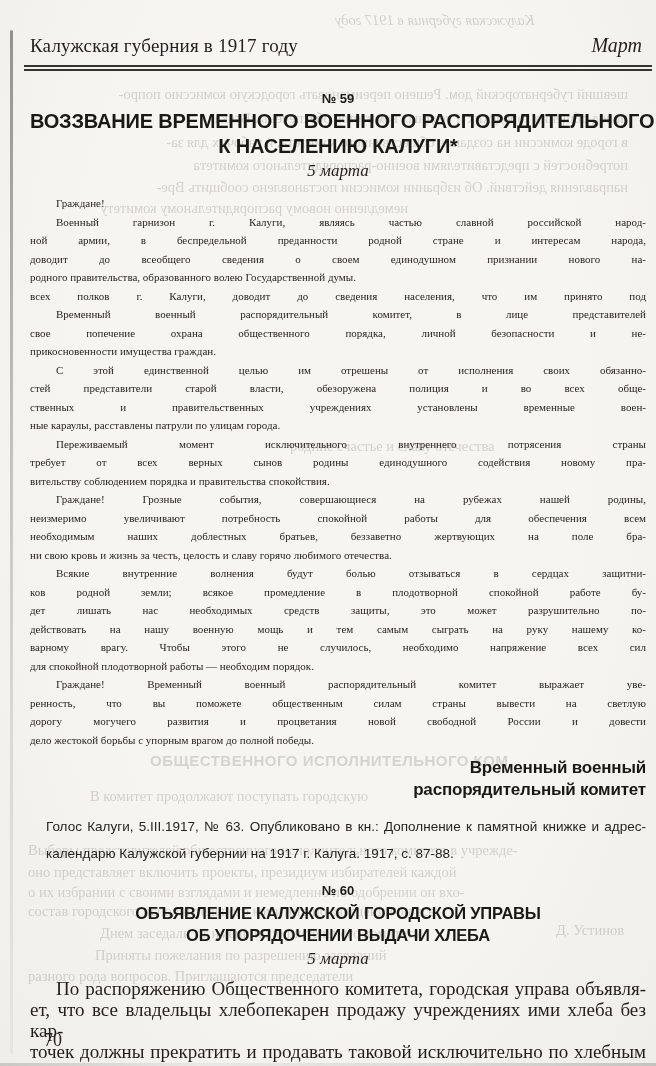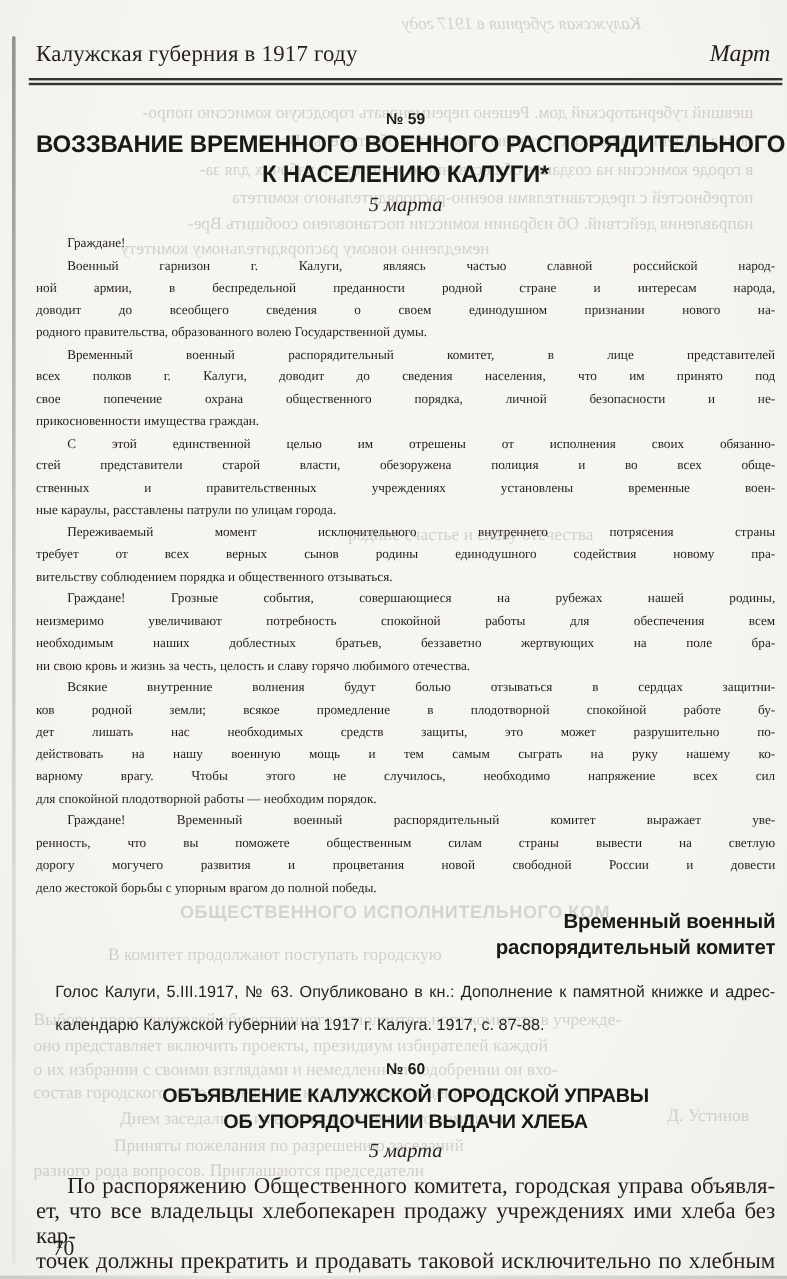--- a/index.html
+++ b/index.html
@@ -113,31 +113,31 @@
           <div>К НАСЕЛЕНИЮ КАЛУГИ*</div>
         </div>
         <div class="docdate">5 марта</div>
 
         <div class="bodytext">
           <div class="bl ind">Граждане!</div>
           <div class="bl ind jl">Военный гарнизон г. Калуги, являясь частью славной российской народ-</div>
           <div class="bl jl">ной армии, в беспредельной преданности родной стране и интересам народа,</div>
           <div class="bl jl">доводит до всеобщего сведения о своем единодушном признании нового на-</div>
           <div class="bl">родного правительства, образованного волею Государственной думы.</div>
+          <div class="bl jl">всех полков г. Калуги, доводит до сведения населения, что им принято под</div>
           <div class="bl ind jl">Временный военный распорядительный комитет, в лице представителей</div>
-          <div class="bl jl">всех полков г. Калуги, доводит до сведения населения, что им принято под</div>
           <div class="bl jl">свое попечение охрана общественного порядка, личной безопасности и не-</div>
           <div class="bl">прикосновенности имущества граждан.</div>
           <div class="bl ind jl">С этой единственной целью им отрешены от исполнения своих обязанно-</div>
           <div class="bl jl">стей представители старой власти, обезоружена полиция и во всех обще-</div>
           <div class="bl jl">ственных и правительственных учреждениях установлены временные воен-</div>
           <div class="bl">ные караулы, расставлены патрули по улицам города.</div>
           <div class="bl ind jl">Переживаемый момент исключительного внутреннего потрясения страны</div>
           <div class="bl jl">требует от всех верных сынов родины единодушного содействия новому пра-</div>
-          <div class="bl">вительству соблюдением порядка и общественного отзываться.</div>
+          <div class="bl">вительству соблюдением порядка и правительства спокойствия.</div>
           <div class="bl ind jl">Граждане! Грозные события, совершающиеся на рубежах нашей родины,</div>
           <div class="bl jl">неизмеримо увеличивают потребность спокойной работы для обеспечения всем</div>
           <div class="bl jl">необходимым наших доблестных братьев, беззаветно жертвующих на поле бра-</div>
           <div class="bl">ни свою кровь и жизнь за честь, целость и славу горячо любимого отечества.</div>
           <div class="bl ind jl">Всякие внутренние волнения будут болью отзываться в сердцах защитни-</div>
           <div class="bl jl">ков родной земли; всякое промедление в плодотворной спокойной работе бу-</div>
           <div class="bl jl">дет лишать нас необходимых средств защиты, это может разрушительно по-</div>
           <div class="bl jl">действовать на нашу военную мощь и тем самым сыграть на руку нашему ко-</div>
           <div class="bl jl">варному врагу. Чтобы этого не случилось, необходимо напряжение всех сил</div>
           <div class="bl">для спокойной плодотворной работы — необходим порядок.</div>

